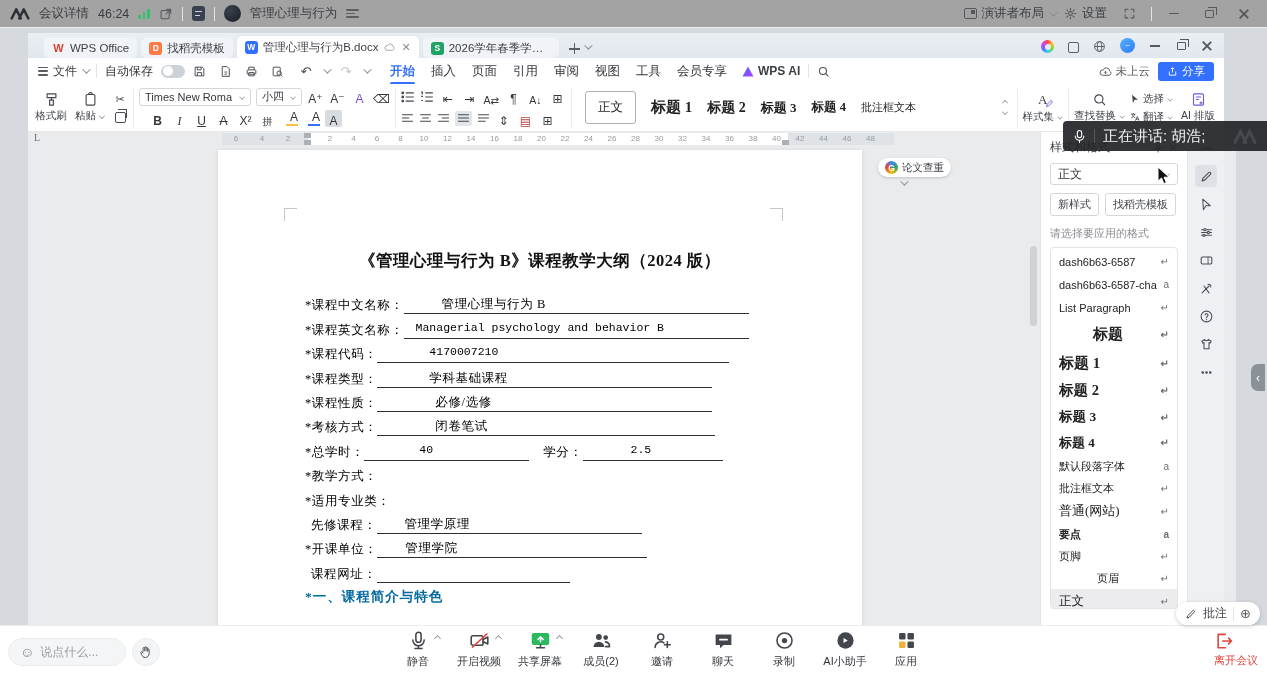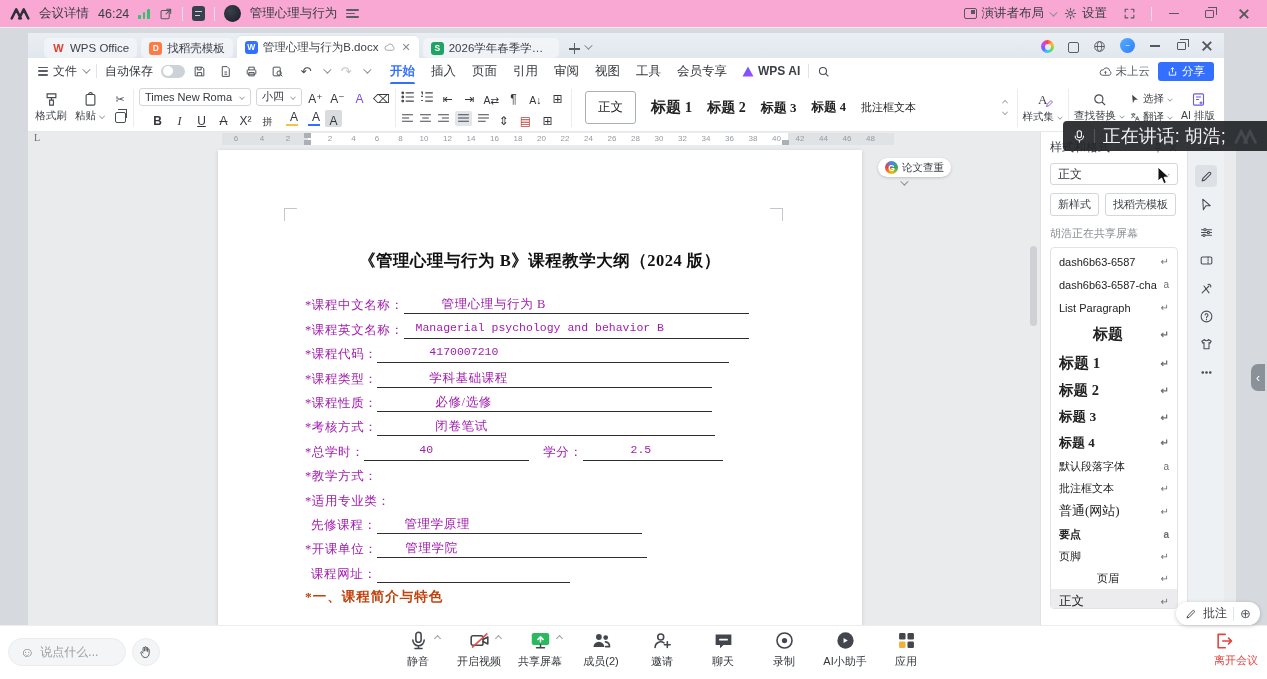--- a/index.html
+++ b/index.html
@@ -3,21 +3,21 @@
 <meta charset="utf-8">
 <style>
   html,body{margin:0;padding:0;background:#fff}
   *{box-sizing:border-box}
   #root{position:relative;width:1267px;height:679px;overflow:hidden;background:#fff;
         font-family:"Liberation Sans","DejaVu Sans",sans-serif;font-size:12px;color:#3c3f45}
   svg{display:block}
   .vd{width:1px;height:14px;background:#e2e3e6;display:inline-block}
 
   
-  .mtop{position:absolute;left:0;top:0;width:1267px;height:28px;background:#f9a8d4;
+  .mtop{position:absolute;left:0;top:0;width:1267px;height:28px;background:#a3a3a3;
         display:flex;align-items:center;padding:0 10px;gap:9px;border-bottom:1px solid #f0f0f0}
   .mtop .txt{color:#3a3d42;font-size:12.5px;white-space:nowrap}
   .sig{display:flex;align-items:flex-end;gap:2px;height:11px}
   .sig i{width:2.5px;background:#35c06e;border-radius:1px;display:block}
   .avatar-dark{width:17px;height:17px;border-radius:50%;background:radial-gradient(circle at 35% 35%,#3a414d,#171b21)}
   .hlines{width:13px;height:9px;display:flex;flex-direction:column;justify-content:space-between}
   .hlines i{height:1.6px;background:#5a5e64;border-radius:1px;display:block}
   .winbtn{width:26px;height:20px;display:flex;align-items:center;justify-content:center;color:#55585d}
   .mini-line{width:10px;height:1.6px;background:#55585d;display:block}
   .restore{width:9px;height:8px;border:1.4px solid #55585d;border-radius:1px;position:relative}
@@ -93,28 +93,28 @@
   .Lsel{position:absolute;left:6px;top:0;font-family:"Liberation Serif",serif;font-size:10px;color:#6b6f75}
   .wdoc{position:absolute;left:0;top:113px;width:1208px;height:479px;background:#e9ebed;overflow:hidden}
   .page{position:absolute;left:190px;top:4px;width:644px;height:480px;background:#fff;box-shadow:0 1px 4px rgba(0,0,0,.14)}
   .cmark{position:absolute;width:13px;height:13px;border-color:#c3c6ca}
   .cmark.l{left:66px;top:58px;border-left:1px solid #c3c6ca;border-top:1px solid #c3c6ca}
   .cmark.r{left:552px;top:58px;border-right:1px solid #c3c6ca;border-top:1px solid #c3c6ca}
   .dtitle{position:absolute;left:0;right:0;top:100px;text-align:center;font-weight:bold;font-size:16.5px;
           font-family:"Liberation Serif","DejaVu Serif",serif;color:#111;letter-spacing:.5px}
   #doc-fields{position:absolute;left:87px;top:140px}
   .frow{display:flex;align-items:flex-end;height:24.4px;font-family:"Liberation Serif","DejaVu Serif",serif;
-        font-size:12.5px;color:#a21caf;letter-spacing:.6px}
+        font-size:12.5px;color:#000000;letter-spacing:.6px}
   .flabel.nostar{padding-left:6px}
   .flabel.l2{margin-left:14px}
   .fline{border-bottom:1px solid #2e2e2e;height:18px;display:inline-block}
   .fval{font-style:normal;display:block;font-size:12.5px;white-space:nowrap}
   .fval.latin{font-family:"Liberation Mono","DejaVu Sans Mono",monospace;font-size:11.5px;letter-spacing:0}
   .dheading{position:absolute;left:87px;top:438px;font-weight:bold;font-size:13.5px;
-            font-family:"Liberation Serif","DejaVu Serif",serif;color:#c2410c;letter-spacing:1px}
+            font-family:"Liberation Serif","DejaVu Serif",serif;color:#0369a1;letter-spacing:1px}
   .vscroll{position:absolute;left:1002px;top:100px;width:7px;height:478px}
   .vscroll i{display:block;width:7px;height:80px;background:#ced2d6;border-radius:4px}
 
   
   .gcheck{position:absolute;left:850px;top:125px;height:19px;background:#fff;border-radius:10px;
           box-shadow:0 1px 3px rgba(0,0,0,.18);display:flex;align-items:center;gap:4px;padding:0 7px;font-size:10.5px;color:#3c3f45}
   .gico{width:13px;height:13px;border-radius:50%;background:conic-gradient(#4285f4,#34a853,#fbbc05,#ea4335,#4285f4);
         color:#fff;font-weight:bold;font-size:8.5px;display:flex;align-items:center;justify-content:center}
   .gchev{position:absolute;left:868px;top:148px;color:#8a8d92;font-size:9px}
 
@@ -145,21 +145,21 @@
 
   
   .istrip{position:absolute;left:1159px;top:99px;width:37px;height:493px;background:#eef1f4;border-left:1px solid #e1e2e5;
           display:flex;flex-direction:column;align-items:center;padding-top:5px;gap:6px}
   .sicon{width:22px;height:22px;display:flex;align-items:center;justify-content:center;border-radius:4px}
   .sicon.on{background:#dde1e6}
 
   
   .toast{position:absolute;left:1063px;top:93px;width:204px;height:30px;background:rgba(36,38,41,.93);
          border-radius:4px 0 0 4px;display:flex;align-items:center;gap:8px;padding:0 10px;z-index:40}
-  .toast .t{color:#f2f3f4;font-size:18px;white-space:nowrap}
+  .toast .t{color:#f2f3f4;font-size:15px;white-space:nowrap}
   .toast .vd{background:#55575a}
   .edgehandle{position:absolute;left:1251px;top:336px;width:14px;height:27px;background:rgba(118,124,132,.78);
               border-radius:7px 0 0 7px;display:flex;align-items:center;justify-content:center;color:#fff;font-size:12px;z-index:30}
   .annot{position:absolute;left:1176px;top:574px;height:23px;background:#fff;border-radius:12px;
          box-shadow:0 1px 4px rgba(0,0,0,.2);display:flex;align-items:center;gap:6px;padding:0 9px;font-size:12px;color:#3c3f45;z-index:35}
   .cursorsvg{position:absolute;left:1157px;top:138px;z-index:60}
 
   
   .mbot{position:absolute;left:0;top:625px;width:1267px;height:54px;background:#fff;border-top:1px solid #ededed}
   .chatpill{position:absolute;left:8px;top:12px;height:28px;background:#f4f5f7;border:1px solid #ebecee;border-radius:14px;
@@ -706,21 +706,21 @@
           <span style="color:#6b6f75;font-size:12px">✕</span>
         </div>
         <div class="psel">
           <span>正文</span>
             <span class="cvd" style="transform:rotate(45deg) scale(.65)"></span>
         </div>
         <div class="pbtns">
           <button class="pbtn">新样式</button>
           <button class="pbtn">找稻壳模板</button>
         </div>
-        <div class="phint">胡浩正在共享屏幕</div>
+        <div class="phint">请选择要应用的格式</div>
         <div id="styles-list">
             <div class="sprow sp-plain">
               <span class="spname">dash6b63-6587</span>
               <span class="spmark">↵</span>
             </div>
             <div class="sprow sp-plain">
               <span class="spname">dash6b63-6587-char</span>
               <span class="spmark">a</span>
             </div>
             <div class="sprow sp-plain">

